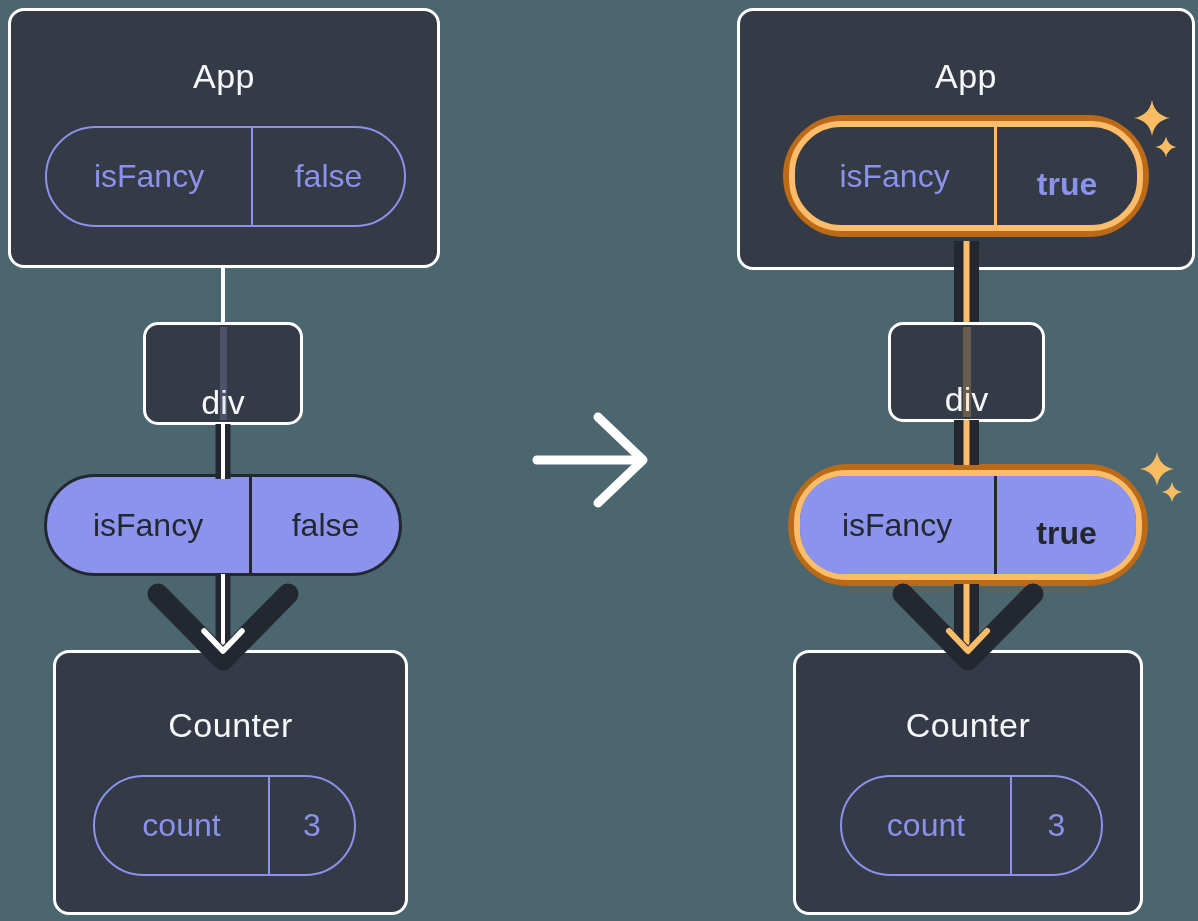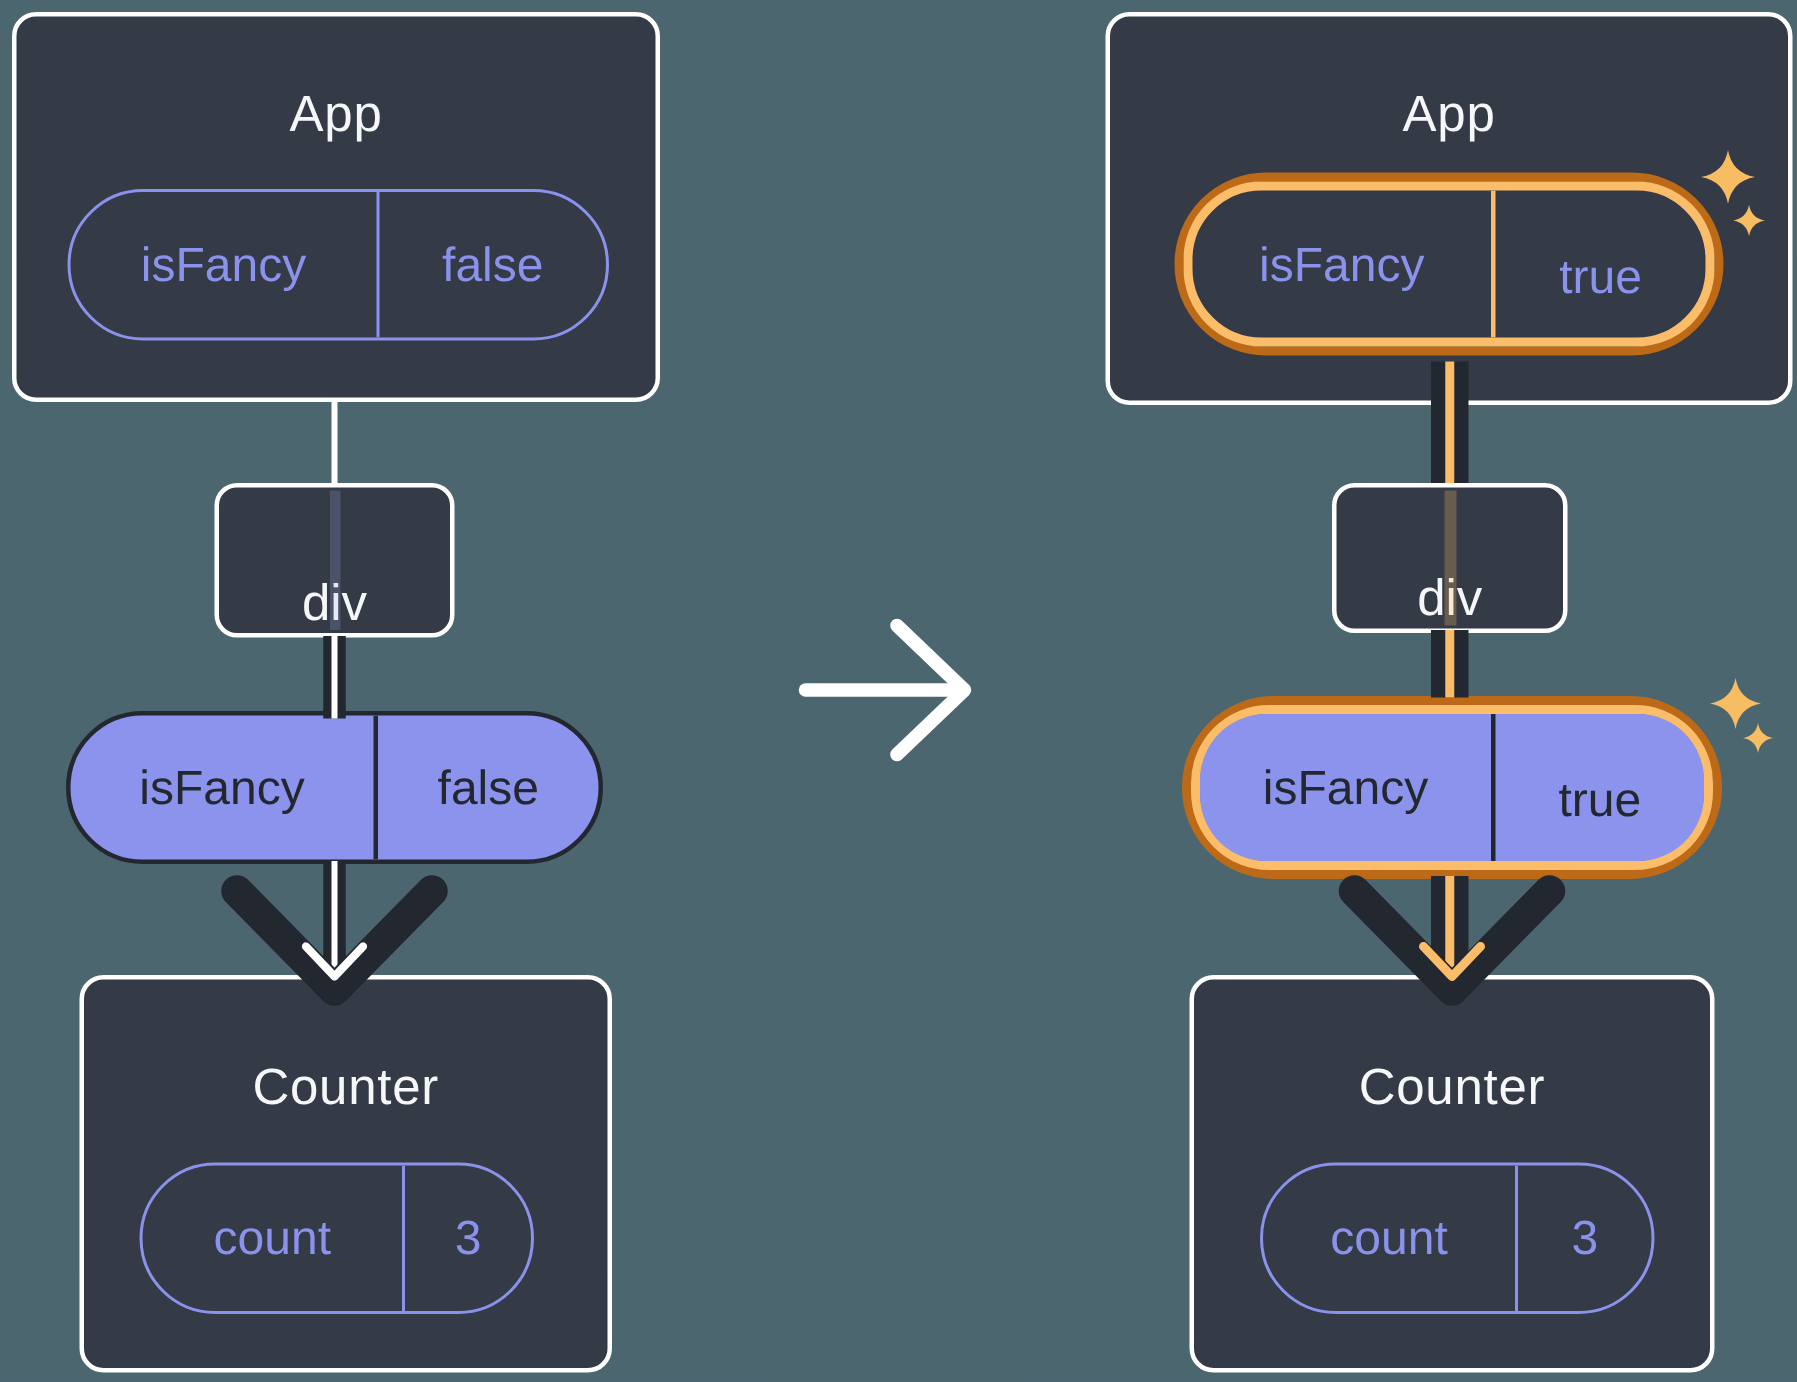--- a/index.html
+++ b/index.html
@@ -67,21 +67,21 @@
     font-size:32px;box-sizing:border-box;
   }
   .ring-content .grow{flex:1;}
   .ring-content.on-dark{color:var(--purple,#8a92ec);}
   .ring-content.on-dark .divided{border-right:3px solid var(--orange-light,#fbbd69);}
   .ring-content.purple-bg{
     background:var(--purple-fill,#8b93ec);
     color:var(--dark,#23272f);font-weight:500;
   }
   .ring-content.purple-bg .divided{border-right:3px solid var(--dark,#23272f);}
-  .bold{font-weight:400;margin-top:16px;}
+  .bold{font-weight:700;margin-top:16px;}
   
   svg.overlay{position:absolute;left:0;top:0;pointer-events:none;}
   .ink{fill:var(--dark,#23272f);}
   .wline{stroke:var(--white,#fff);stroke-width:4;}
   .oline{stroke:var(--orange-line,#fbbd69);stroke-width:6;}
   .chev-ink{fill:none;stroke:var(--dark,#23272f);stroke-width:21;stroke-linecap:round;stroke-linejoin:round;}
   .head-white{fill:none;stroke:var(--white,#fff);stroke-width:5.5;stroke-linecap:round;stroke-linejoin:round;}
   .head-orange{fill:none;stroke:var(--orange-line,#fbbd69);stroke-width:6;stroke-linecap:round;stroke-linejoin:round;}
   .mid-arrow{fill:none;stroke:var(--white,#fff);stroke-width:9;stroke-linecap:round;stroke-linejoin:round;}
   .sparkle{fill:var(--sparkle,#f8bd62);}

